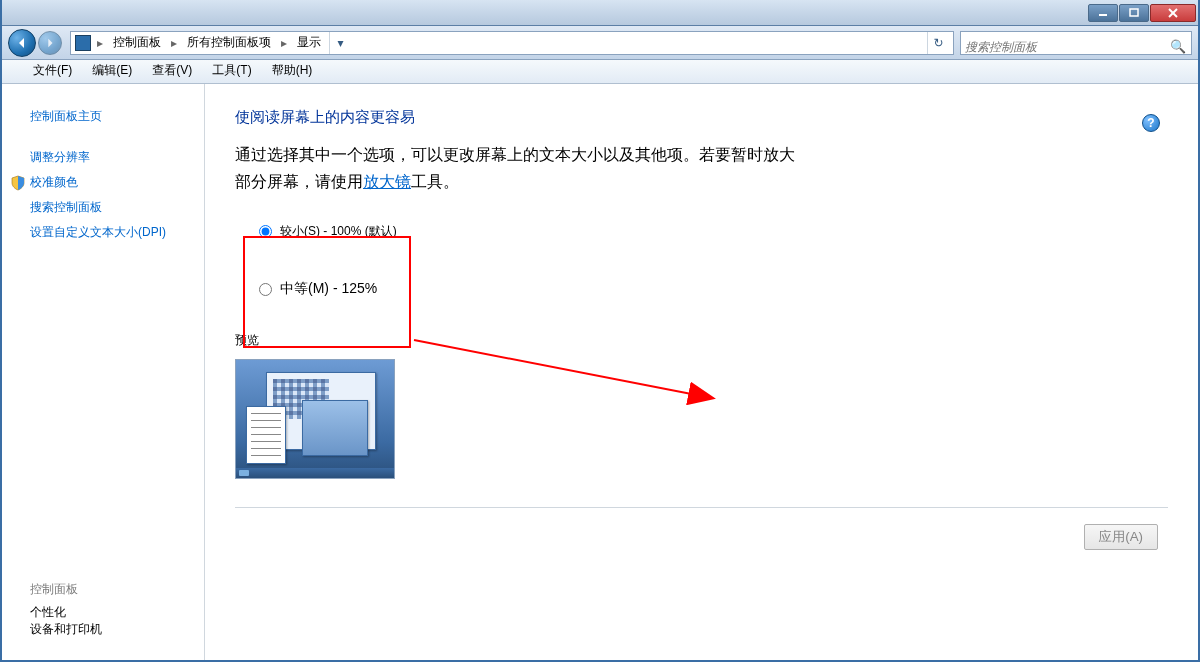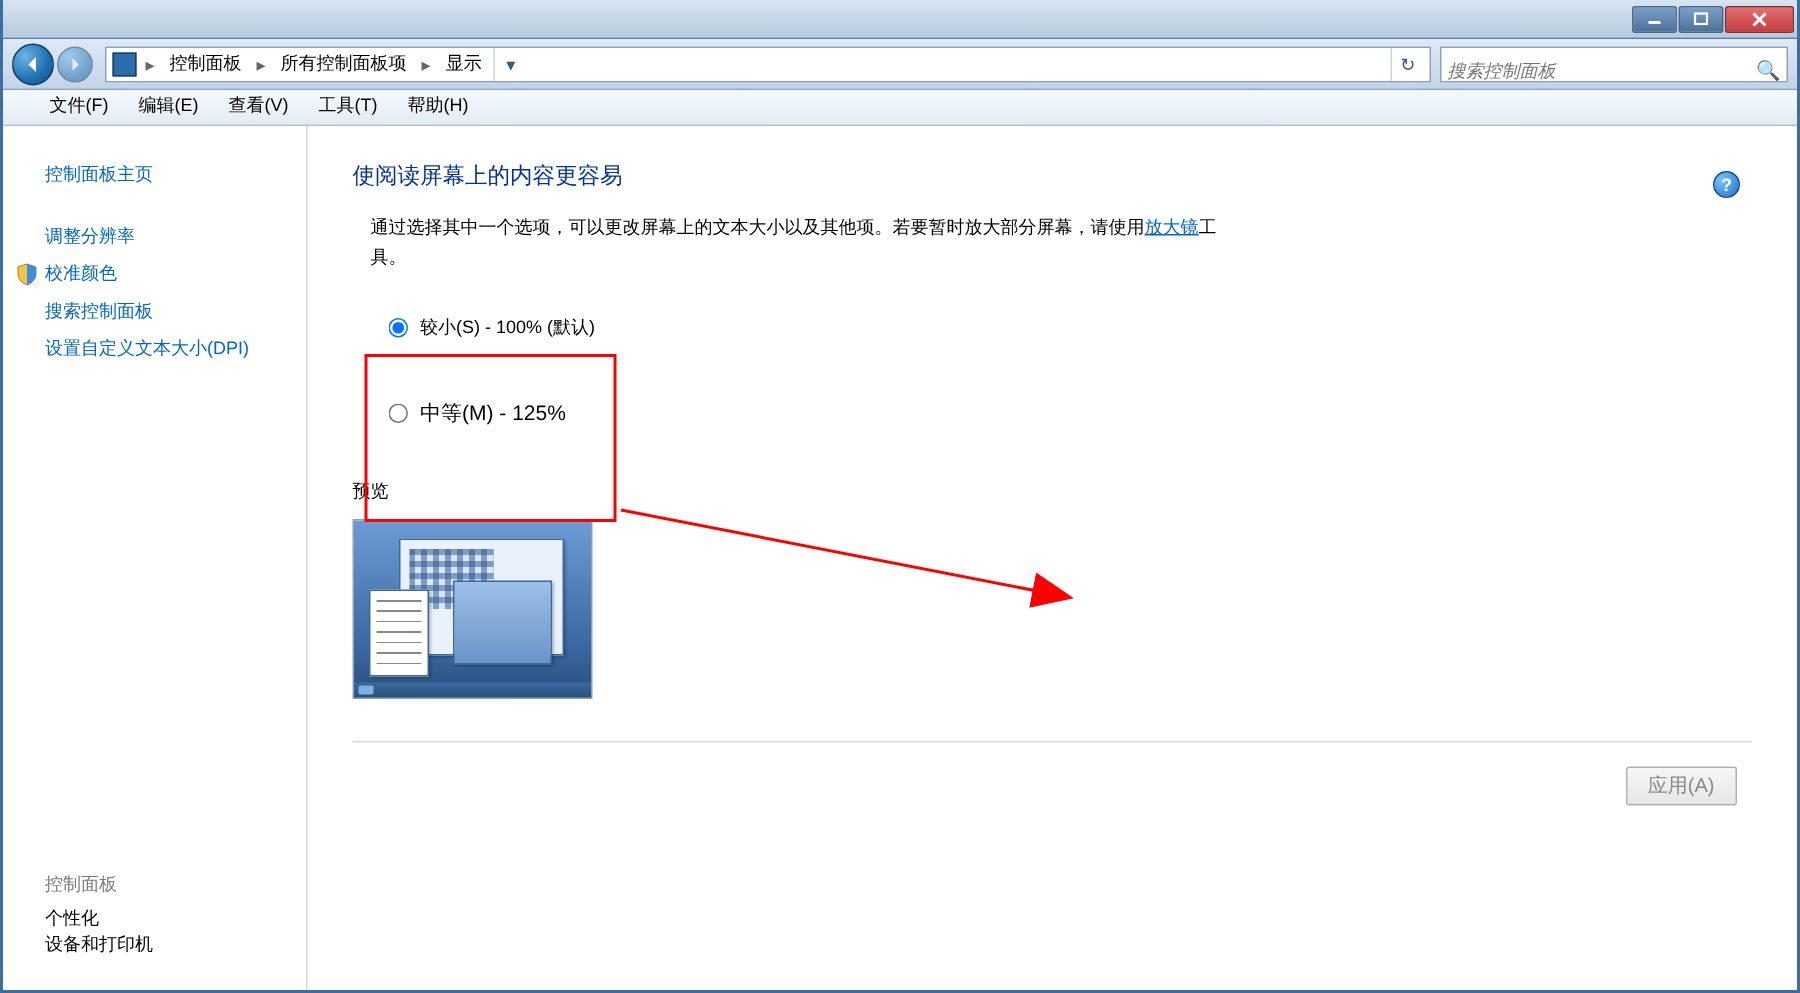--- a/index.html
+++ b/index.html
@@ -35,21 +35,21 @@
   .sidebar { width: 202px; min-width:202px; background:#fff; padding: 18px 0 12px 0; display:flex; flex-direction:column; position:relative; }
   .linklist { padding: 0 12px 0 28px; }
   .linklist .sideitem { display:flex; align-items:center; margin: 4px 0; padding:2px 0; }
   .linklist a { color:#0066cc; text-decoration:none; cursor:pointer; }
   .sideitem .shield { width:16px; height:16px; margin-left:-20px; margin-right:4px; display:inline-flex; }
   .sidebar .see-also { margin-top:auto; padding: 0 12px 10px 28px; }
   .see-also .label { color:#7a7a7a; margin-bottom:6px; }
   .divider-v { width:1px; background:#d0d7de; }
   .content { flex:1; padding: 24px 30px 10px 30px; position:relative; overflow:hidden; }
   .content h1 { color:#003399; font-size:15px; font-weight:normal; margin-bottom:14px; }
-  .desc { font-size:12px; line-height:1.7; max-width:570px;margin-left:12px; }
+  .desc { font-size:16px; line-height:1.7; max-width:570px; }
   .desc a { color:#0066cc; text-decoration:underline; cursor:pointer; }
   .options-row { display:flex; margin-top:28px;flex-direction:column; }
   .options-col { width:330px; }
   .optline { display:flex; align-items:center; margin: 0 0 8px 24px;}
   .optline input[type=radio]{ margin-right:8px; }
   .preview-col { flex:1; }
   .preview-label { font-size:12px; margin-bottom:10px; }
   .preview-box { width:160px; height:120px; border:1px solid #8aa2be; background: linear-gradient(to bottom,#6d9bd4 0,#3b6aa2 70%,#2a4f7a 100%); position:relative; }
   .preview-box .win { position:absolute; background:#e9f1fb; border:1px solid #3b6aa2; box-shadow:1px 1px 2px rgba(0,0,0,.3);}
   .preview-box .win.big { left:30px; top:12px; width:110px; height:78px;}

